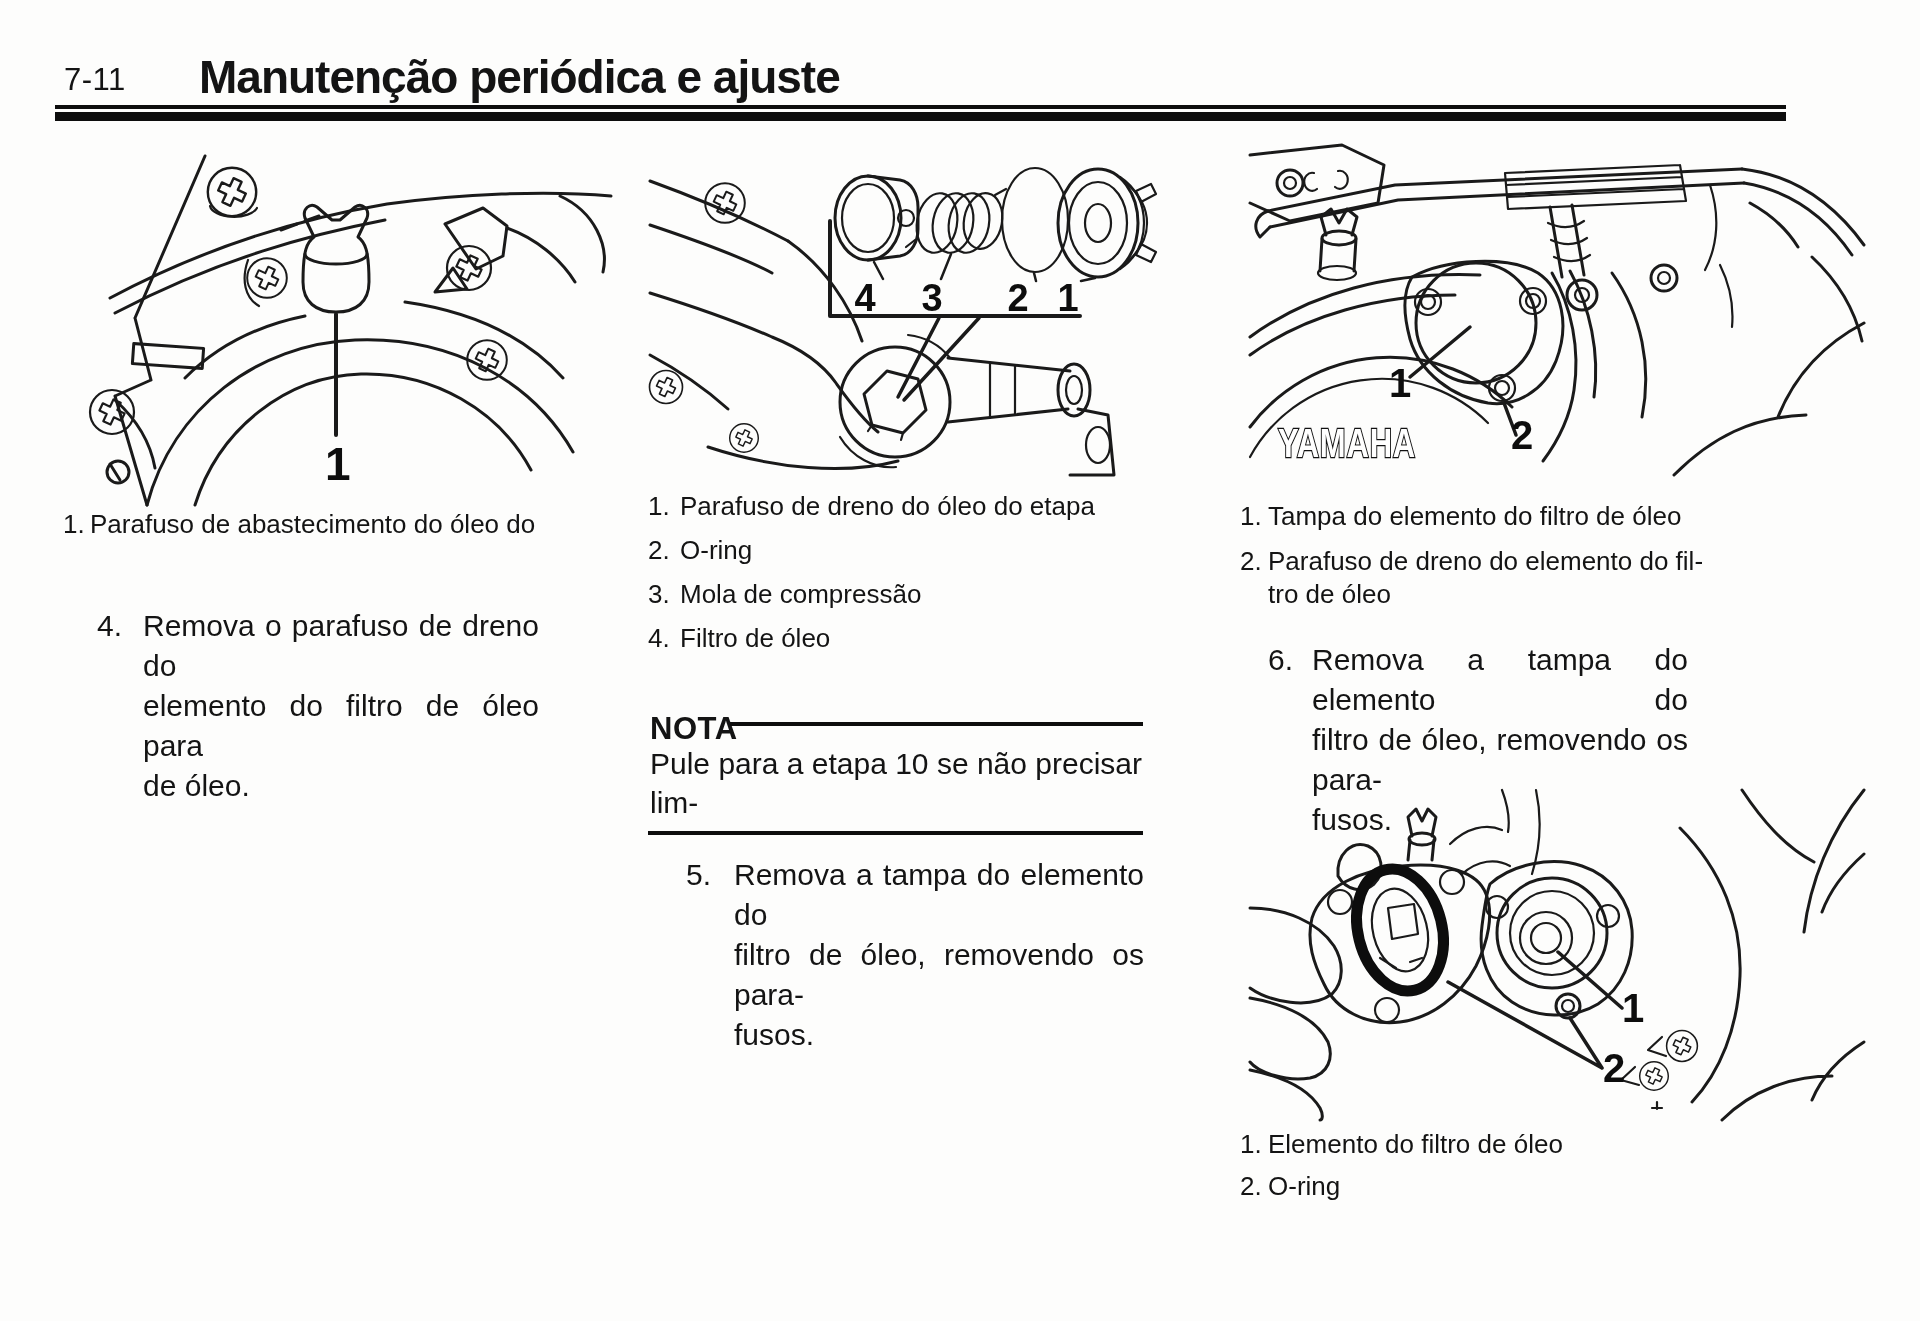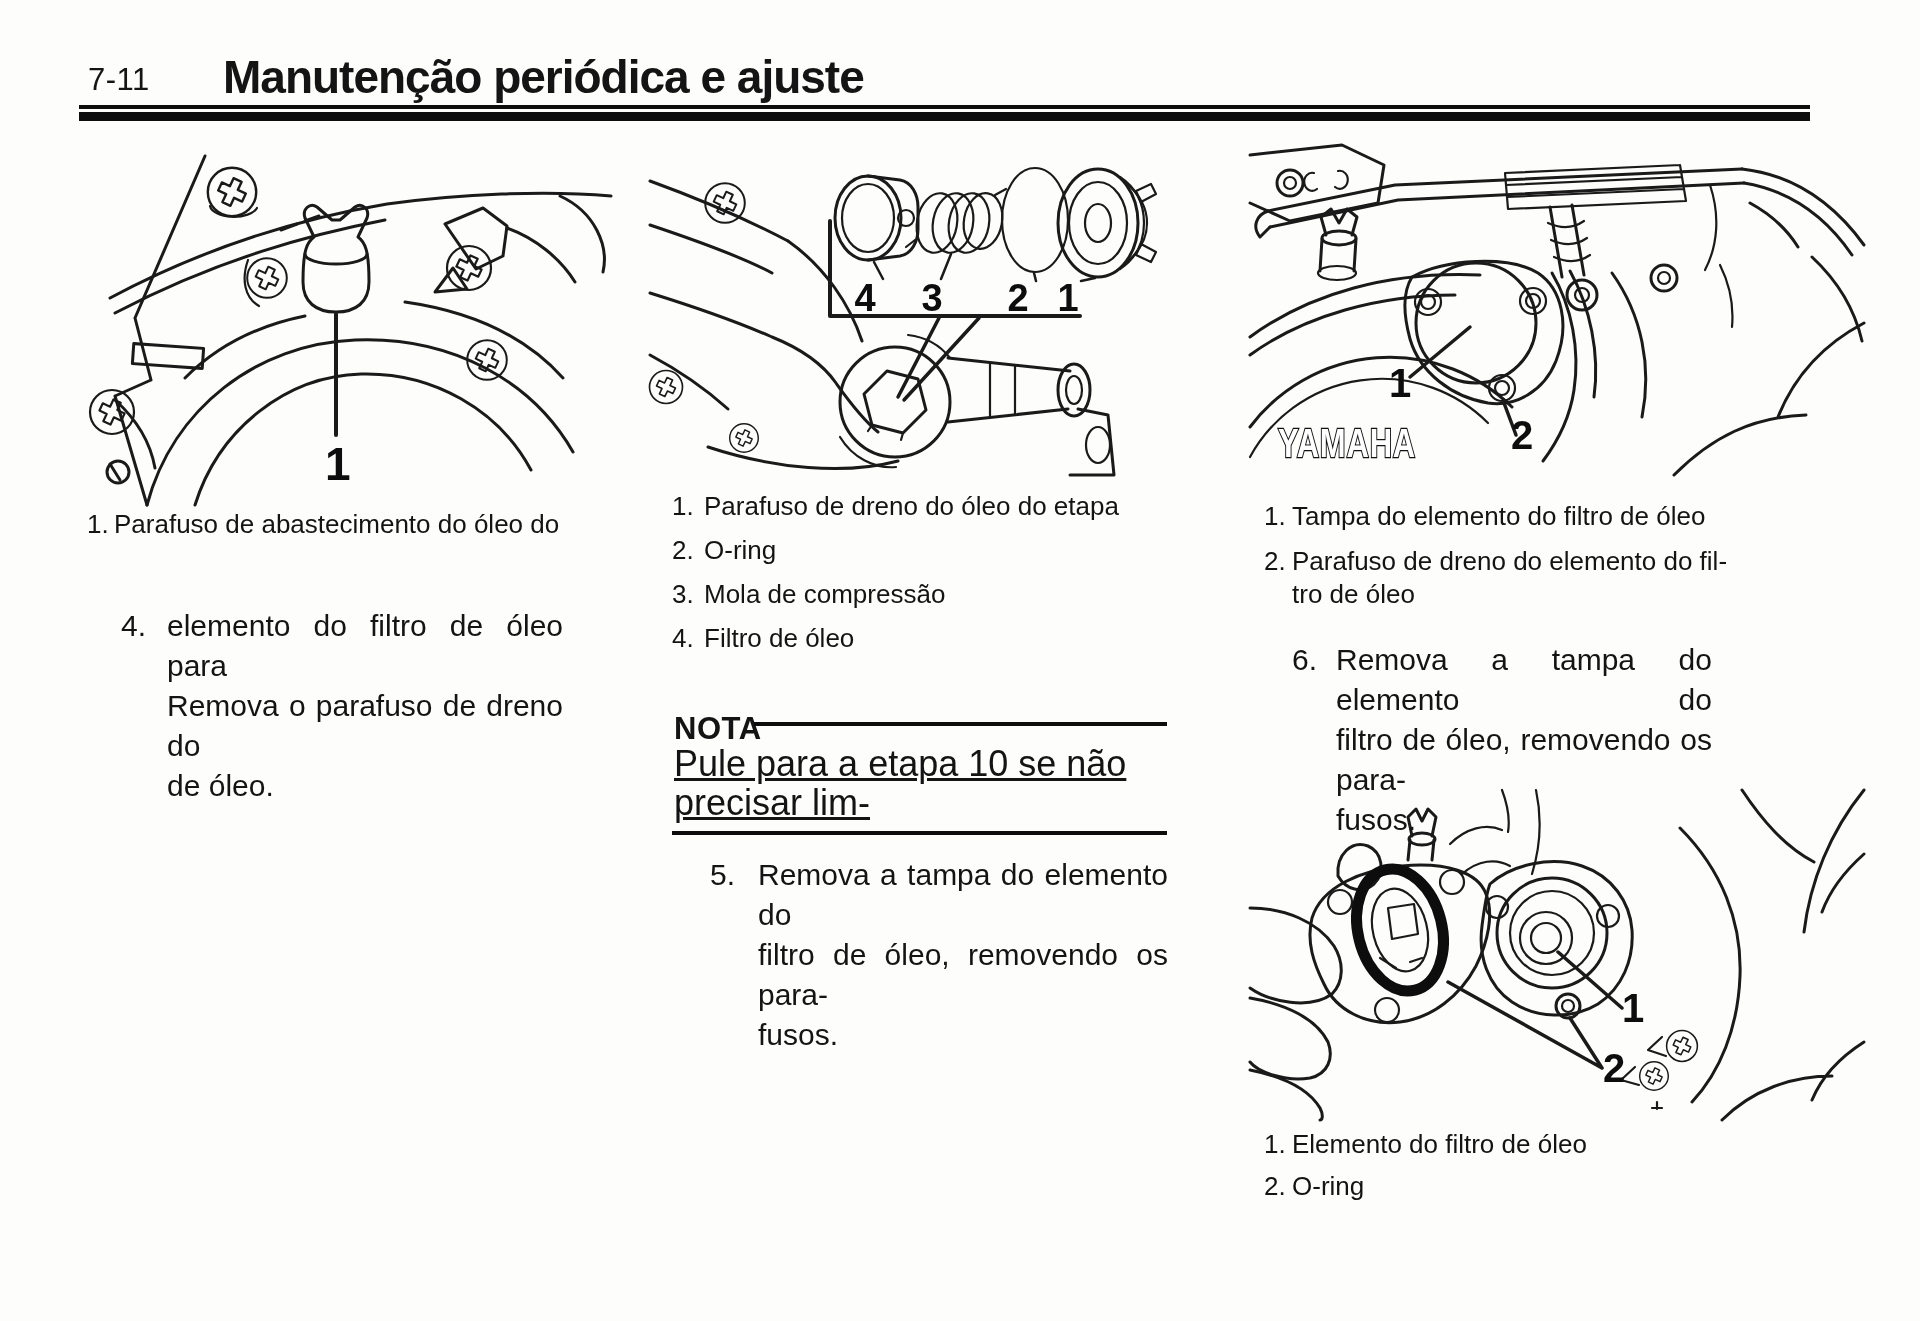--- a/index.html
+++ b/index.html
@@ -1,32 +1,32 @@
 <!DOCTYPE html>
 <html><head>
 <meta charset="utf-8">
 <style>
   html,body{margin:0;padding:0;background:#e9e9e9;}
   #page{position:relative;width:1920px;height:1321px;background:#fdfdfc;overflow:hidden;
         font-family:"Liberation Sans","DejaVu Sans",sans-serif;color:#141414;}
-  .abs{position:absolute;margin-left:24px;}
+  .abs{position:absolute;}
   
   #pagenum{left:64px;top:62px;font-size:31px;letter-spacing:.5px;}
   #title{left:199px;top:50px;font-size:46px;font-weight:bold;letter-spacing:-1px;text-align:right;}
   .rule{background:#0d0d0d;}
   
   .cap{font-size:26px;line-height:33px;}
   .cap .item{display:flex;}
   .cap .n{flex:0 0 auto;}
   .step{font-size:30px;line-height:40px;}
   .step .n{position:absolute;top:0;}
   .step .lines{position:absolute;top:0;}
   .jl{text-align:justify;text-align-last:justify;}
   .noteLabel{font-size:31px;font-weight:bold;letter-spacing:.5px;}
-  .noteTxt{font-size:36px;line-height:39px;text-decoration:underline;}
+  .noteTxt{font-size:30px;line-height:39px;}
   
   svg{position:absolute;overflow:visible;}
   .ln{fill:none;stroke:#1a1a1a;stroke-width:3;stroke-linecap:round;stroke-linejoin:round;}
   .ln2{fill:none;stroke:#1a1a1a;stroke-width:2.2;stroke-linecap:round;stroke-linejoin:round;}
   .fat{fill:none;stroke:#0d0d0d;stroke-width:11;}
   .callout{font-family:"Liberation Sans","DejaVu Sans",sans-serif;font-weight:bold;fill:#0d0d0d;}
   .logo{font-family:"Liberation Sans","DejaVu Sans",sans-serif;font-weight:bold;fill:#ffffff;
         stroke:#111;stroke-width:2.4;paint-order:stroke;letter-spacing:1px;}
 </style>
 </head>
@@ -233,22 +233,22 @@
       <span class="n" style="padding-left:8px;width:27px;">1.</span>
       <div>
           <div>Parafuso de abastecimento do óleo do</div>
         </div>
     </div>
   </div>
 
   <div class="abs step" style="left:55px;top:606px;width:500px;height:170px;">
     <span class="n" style="left:42px;">4.</span>
     <div class="lines" style="left:88px;width:396px;">
+        <div class="jl">Remova o parafuso de dreno do</div>
         <div class="jl">elemento do filtro de óleo para</div>
-        <div class="jl">Remova o parafuso de dreno do</div>
         <div>de óleo.</div>
       </div>
   </div>
 
   <div class="abs cap" style="left:648px;top:490px;width:497px;">
     <div class="item" style="margin-bottom:11px;">
       <span class="n" style="width:32px;">1.</span>
       <div>
           <div>Parafuso de dreno do óleo do etapa</div>
         </div>

